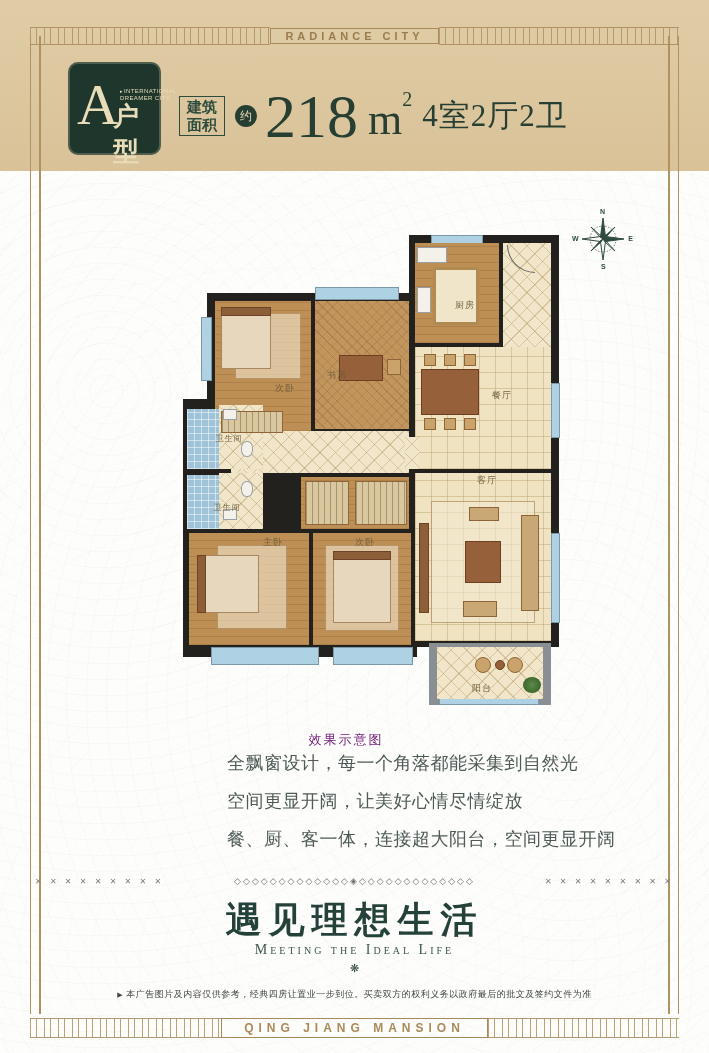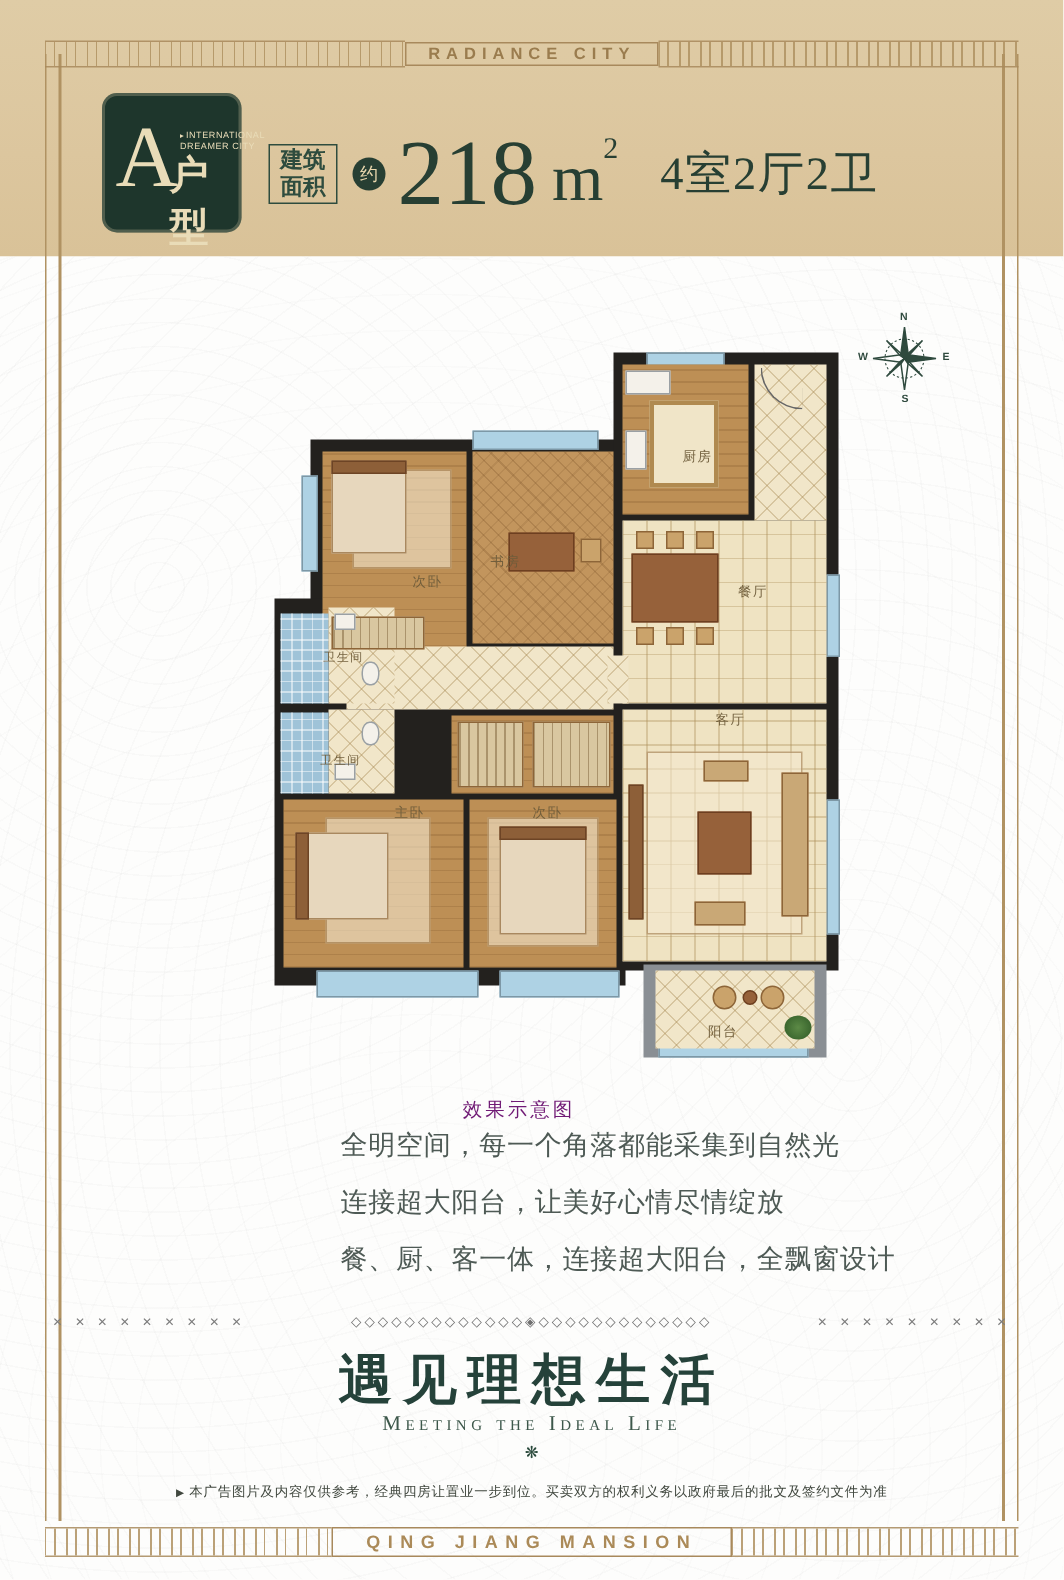--- a/index.html
+++ b/index.html
@@ -45,21 +45,21 @@
   
   .area-row{position:absolute;left:179px;top:86px;display:flex;align-items:center;}
   .area-box{width:44px;height:38px;border:1px solid #2e4c3e;display:flex;flex-direction:column;
      justify-content:center;text-align:center;color:#2e4c3e;font-size:15px;line-height:18px;
      font-family:"Liberation Serif",serif;font-weight:bold;}
   .approx{width:22px;height:22px;border-radius:50%;background:#273f33;color:#ead8ae;
      font-size:12px;line-height:22px;text-align:center;margin:0 8px 0 10px;}
   .area-num{font-family:"Liberation Serif",serif;font-size:62px;color:#273f33;line-height:60px;}
   .area-unit{font-family:"Liberation Serif",serif;font-size:44px;color:#273f33;margin-left:10px;}
   .area-unit sup{font-size:20px;vertical-align:28px;}
-  .area-rooms{font-family:"Liberation Serif",serif;font-size:31px;color:#273f33;margin-left:28px;
+  .area-rooms{font-family:"Liberation Serif",serif;font-size:31px;color:#273f33;margin-left:10px;
      letter-spacing:1px;}
   
   .compass{position:absolute;left:574px;top:210px;width:58px;height:58px;color:#2f4a3e;}
   .compass span{position:absolute;font-size:7px;font-weight:bold;}
   .compass .n{left:26px;top:-2px;} .compass .s{left:27px;bottom:-2px;}
   .compass .w{left:-2px;top:25px;} .compass .e{right:-1px;top:25px;}
   
   .plan{position:absolute;left:183px;top:233px;width:382px;height:474px;}
   .abs{position:absolute;box-sizing:border-box;}
   .wall{background:#23211e;}
@@ -269,23 +269,23 @@
     <div class="rlabel" style="left:90px;top:309px;">主卧</div>
     <div class="rlabel" style="left:182px;top:309px;">次卧</div>
     <div class="rlabel" style="left:46px;top:205px;font-size:8px;">卫生间</div>
     <div class="rlabel" style="left:44px;top:274px;font-size:8px;">卫生间</div>
     <div class="rlabel" style="left:299px;top:455px;">阳台</div>
   </div>
 
   <div class="plan-caption">效果示意图</div>
 
   <div class="features">
-    <div>全明空间，每一个角落都能采集到自然光</div>
-    <div>连接超大阳台，让美好心情尽情绽放</div>
-    <div>餐、厨、客一体，连接超大阳台，全飘窗设计</div>
+    <div>全飘窗设计，每一个角落都能采集到自然光</div>
+    <div>空间更显开阔，让美好心情尽情绽放</div>
+    <div>餐、厨、客一体，连接超大阳台，空间更显开阔</div>
   </div>
 
   <div class="divider">
     <span class="xs">✕ ✕ ✕ ✕ ✕ ✕ ✕ ✕ ✕</span>
     <span class="chain">◇◇◇◇◇◇◇◇◇◇◇◇◇◈◇◇◇◇◇◇◇◇◇◇◇◇◇</span>
     <span class="xs">✕ ✕ ✕ ✕ ✕ ✕ ✕ ✕ ✕</span>
   </div>
 
   <div class="slogan-title">遇见理想生活</div>
   <div class="slogan-sub">Meeting the Ideal Life</div>

